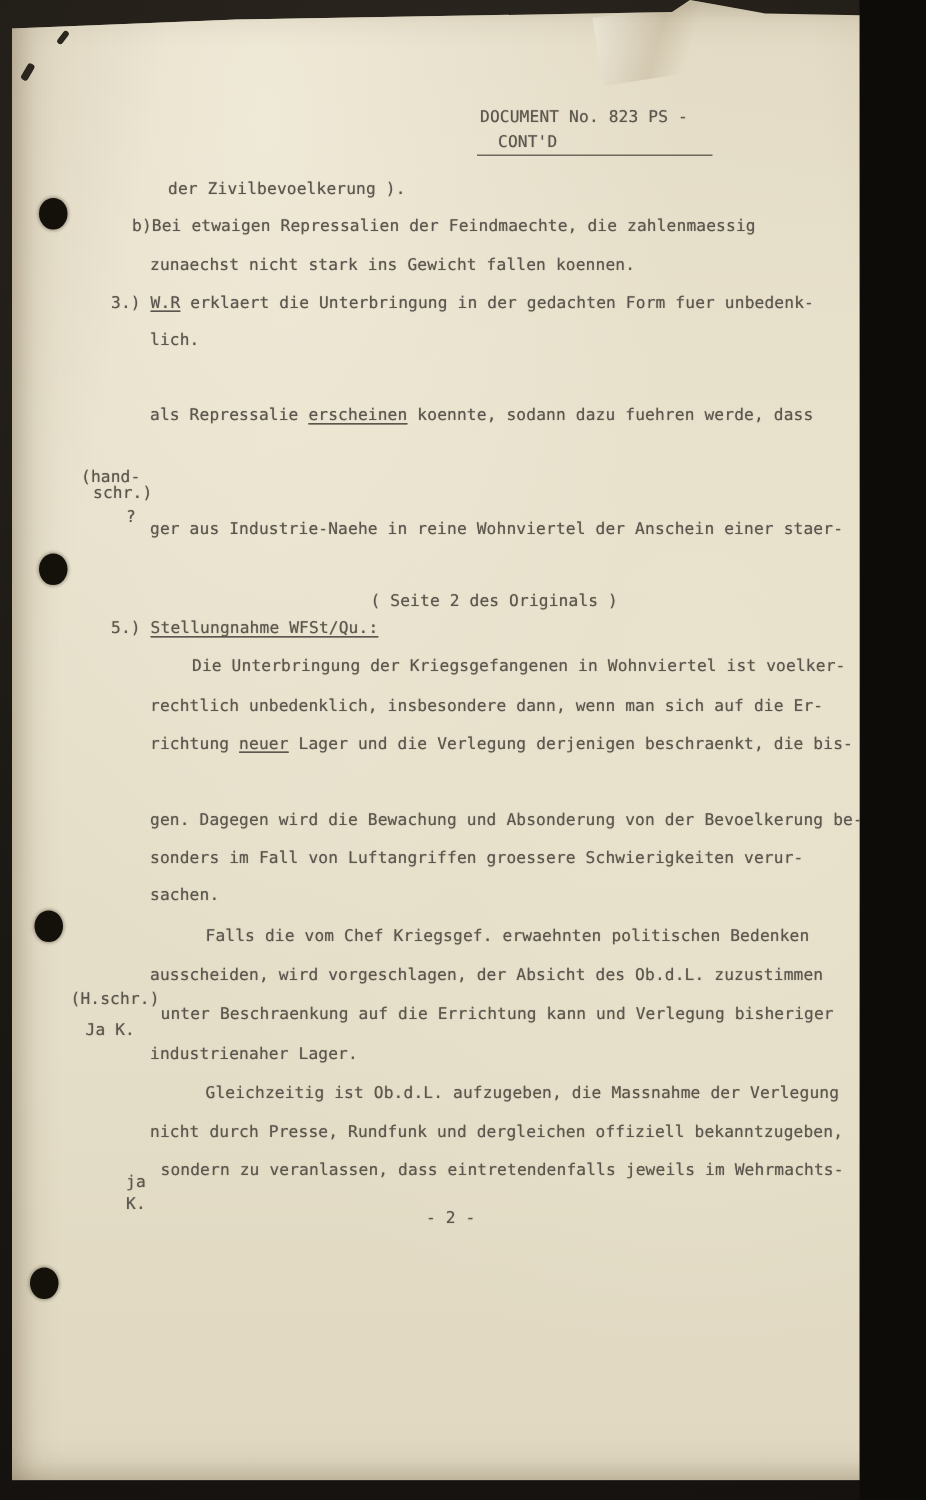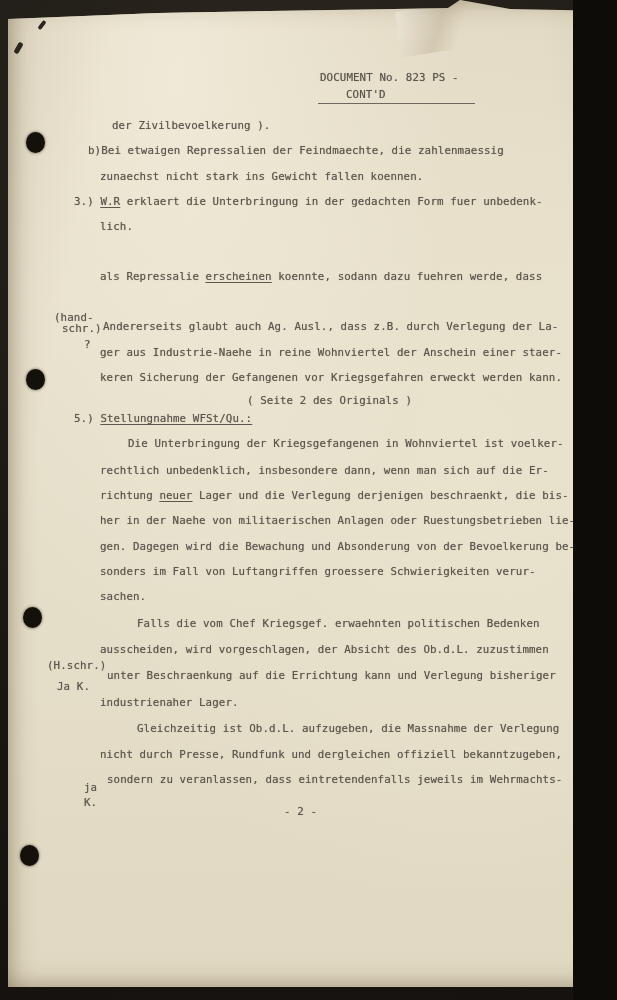--- a/index.html
+++ b/index.html
@@ -56,40 +56,37 @@
 </style>
 </head>
 <body>
 
 <div class="photo">
   <div class="paper">
     <div class="crease"></div>
   </div>
   <div class="text-layer">
       <div class="tline" style="left: 320px; top: 71px;">DOCUMENT No. 823 PS -</div>
-      <div class="tline" style="left: 346px; top: 88px;">CONT'D</div>
+      <div class="tline" style="left: 332px; top: 88px;">CONT'D</div>
       <div class="tline rule" style="left: 318px; top: 103px; width: 157px;"></div>
       <div class="tline" style="left: 112px; top: 119px;">der Zivilbevoelkerung ).</div>
       <div class="tline" style="left: 88px; top: 144px;">b)Bei etwaigen Repressalien der Feindmaechte, die zahlenmaessig</div>
       <div class="tline" style="left: 100px; top: 170px;">zunaechst nicht stark ins Gewicht fallen koennen.</div>
       <div class="tline" style="left: 74px; top: 195px;"><span>3.) </span><span class="u">W.R</span><span> erklaert die Unterbringung in der gedachten Form fuer unbedenk-</span></div>
       <div class="tline" style="left: 100px; top: 220px;">lich.</div>
       <div class="tline" style="left: 100px; top: 270px;"><span>als Repressalie </span><span class="u">erscheinen</span><span> koennte, sodann dazu fuehren werde, dass</span></div>
       <div class="tline" style="left: 54px; top: 311px;">(hand-</div>
       <div class="tline" style="left: 62px; top: 322px;">schr.)</div>
-      <div class="tline" style="left: 103px; top: 320px;">Andererseits glaubt auch Ag. Ausl., dass z.B. durch Verlegung der La-</div>
       <div class="tline" style="left: 84px; top: 338px;">?</div>
       <div class="tline" style="left: 100px; top: 346px;">ger aus Industrie-Naehe in reine Wohnviertel der Anschein einer staer-</div>
-      <div class="tline" style="left: 100px; top: 371px;">keren Sicherung der Gefangenen vor Kriegsgefahren erweckt werden kann.</div>
       <div class="tline" style="left: 247px; top: 394px;">( Seite 2 des Originals )</div>
       <div class="tline" style="left: 74px; top: 412px;"><span>5.) </span><span class="u">Stellungnahme WFSt/Qu.:</span></div>
       <div class="tline" style="left: 100px; top: 437px; padding-left: 28px;">Die Unterbringung der Kriegsgefangenen in Wohnviertel ist voelker-</div>
       <div class="tline" style="left: 100px; top: 489px;"><span>richtung </span><span class="u">neuer</span><span> Lager und die Verlegung derjenigen beschraenkt, die bis-</span></div>
       <div class="tline" style="left: 100px; top: 464px;">rechtlich unbedenklich, insbesondere dann, wenn man sich auf die Er-</div>
-      <div class="tline" style="left: 100px; top: 514px;">her in der Naehe von militaerischen Anlagen oder Ruestungsbetrieben lie-</div>
       <div class="tline" style="left: 100px; top: 540px;">gen. Dagegen wird die Bewachung und Absonderung von der Bevoelkerung be-</div>
       <div class="tline" style="left: 100px; top: 565px;">sonders im Fall von Luftangriffen groessere Schwierigkeiten verur-</div>
       <div class="tline" style="left: 100px; top: 590px;">sachen.</div>
       <div class="tline" style="left: 137px; top: 617px;">Falls die vom Chef Kriegsgef. erwaehnten politischen Bedenken</div>
       <div class="tline" style="left: 100px; top: 643px;">ausscheiden, wird vorgeschlagen, der Absicht des Ob.d.L. zuzustimmen</div>
       <div class="tline" style="left: 47px; top: 659px;">(H.schr.)</div>
       <div class="tline" style="left: 107px; top: 669px;">unter Beschraenkung auf die Errichtung kann und Verlegung bisheriger</div>
       <div class="tline" style="left: 57px; top: 680px;">Ja K.</div>
       <div class="tline" style="left: 100px; top: 696px;">industrienaher Lager.</div>
       <div class="tline" style="left: 137px; top: 722px;">Gleichzeitig ist Ob.d.L. aufzugeben, die Massnahme der Verlegung</div>

